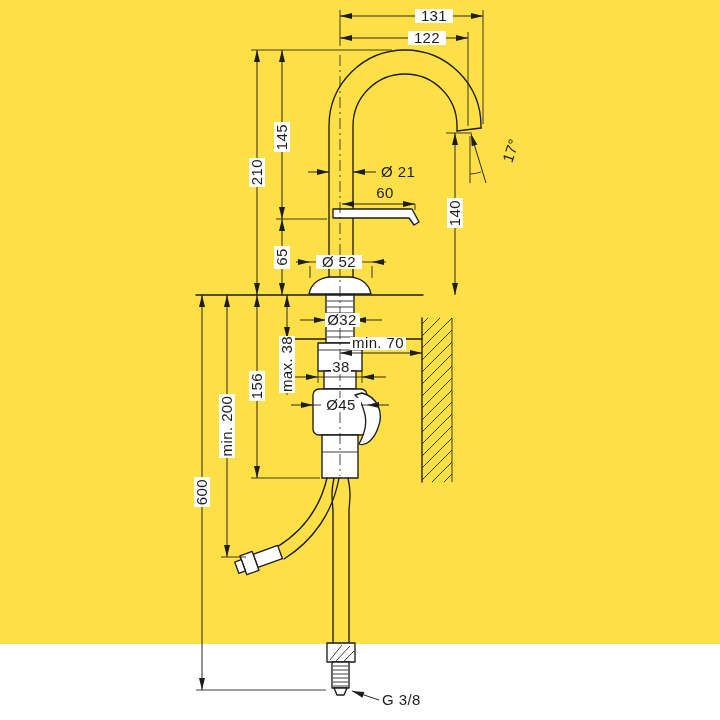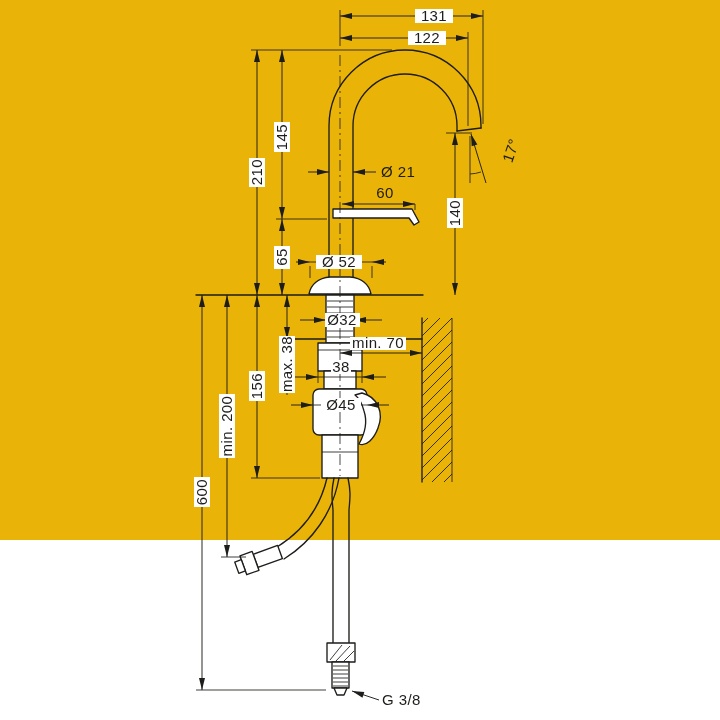--- a/index.html
+++ b/index.html
@@ -1,16 +1,16 @@
 <!DOCTYPE html>
 <html><head>
 <meta charset="utf-8">
 <style>
   html,body{margin:0;padding:0;background:#ffffff;width:720px;height:720px;overflow:hidden;}
-  .stage{width:720px;height:540px;background:#eab308;position:relative;}
+  .stage{width:720px;height:644px;background:#fde047;position:relative;}
   svg{display:block;}
   .ln{stroke:#1d1d1b;stroke-width:1.35;fill:none;stroke-linecap:round;stroke-linejoin:round;}
   .fillw{fill:#ffffff;stroke:#1d1d1b;stroke-width:1.35;stroke-linejoin:round;}
   .thin{stroke:#1d1d1b;stroke-width:0.85;fill:none;stroke-linecap:butt;}
   .dim{stroke:#1d1d1b;stroke-width:0.95;fill:none;stroke-linecap:butt;}
   .cl{stroke:#1d1d1b;stroke-width:0.8;fill:none;stroke-dasharray:11 4 2 4;}
   .bg{fill:#ffffff;stroke:none;}
   text{font-family:"Liberation Sans","DejaVu Sans",sans-serif;font-size:15px;fill:#1d1d1b;letter-spacing:0.4px;}
 </style>
 </head>

